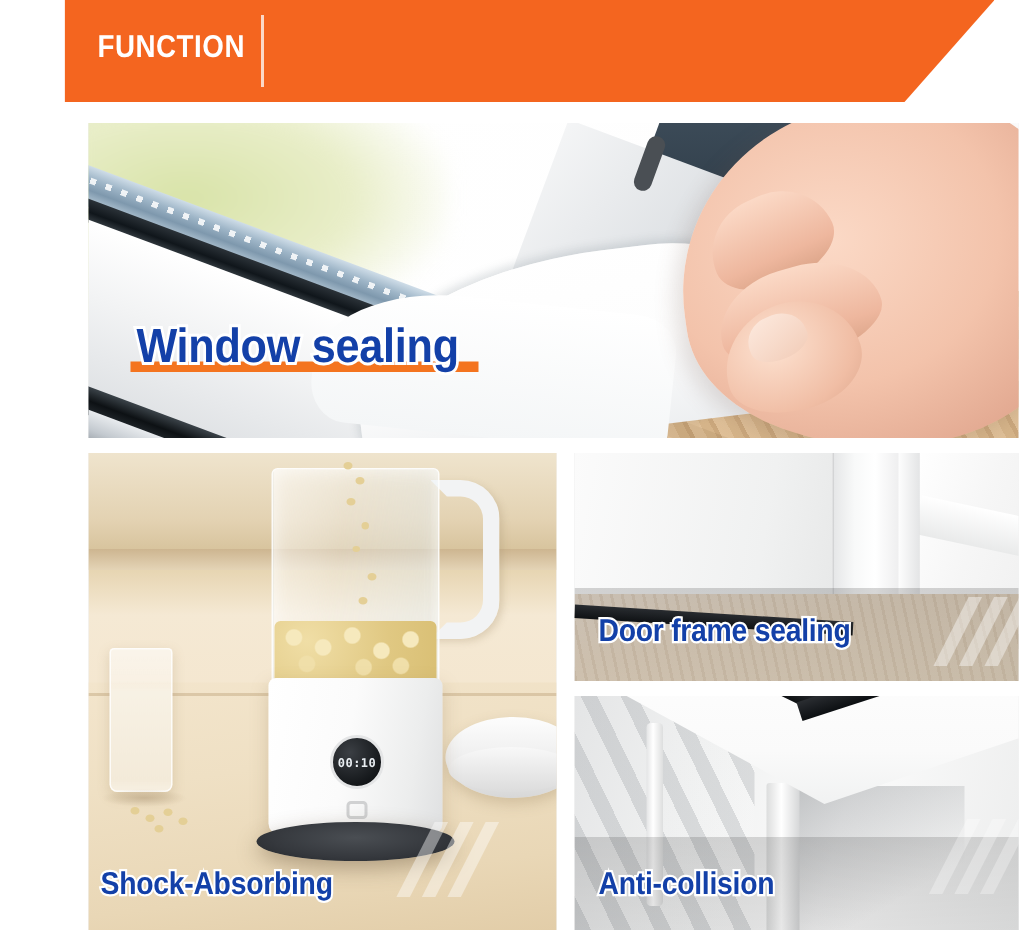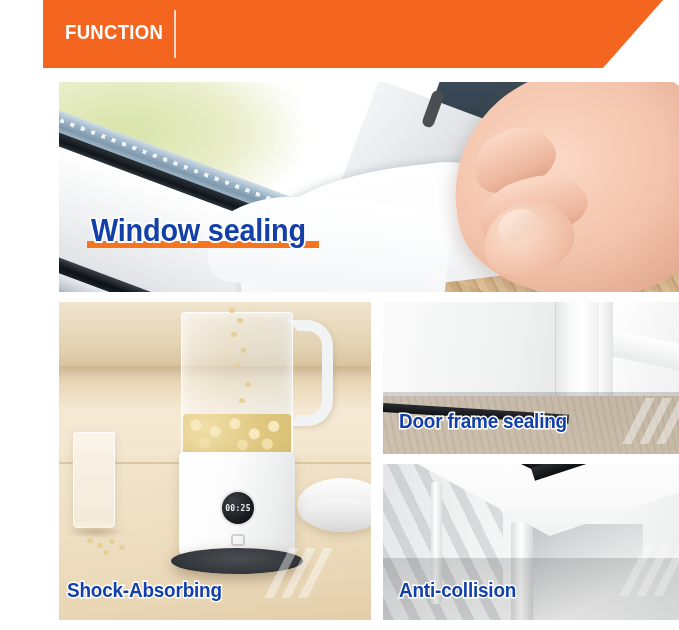--- a/index.html
+++ b/index.html
@@ -462,21 +462,21 @@
     <div class="b-jar-soy"></div>
     <div class="b-beans" style="left:170px;top:6px;width:6px;height:5px"></div>
     <div class="b-beans" style="left:178px;top:16px;width:6px;height:5px"></div>
     <div class="b-beans" style="left:172px;top:30px;width:6px;height:5px"></div>
     <div class="b-beans" style="left:182px;top:46px;width:5px;height:5px"></div>
     <div class="b-beans" style="left:176px;top:62px;width:5px;height:4px"></div>
     <div class="b-beans" style="left:186px;top:80px;width:6px;height:5px"></div>
     <div class="b-beans" style="left:180px;top:96px;width:6px;height:5px"></div>
     <div class="b-body"></div>
     <div class="b-display">
-      <span class="b-display-text">00:25</span>
+      <span class="b-display-text">00:10</span>
     </div>
     <div class="b-logo"></div>
     <div class="b-mat"></div>
     <div class="wm" id="wm-blender">
       <i></i>
         <i></i>
         <i></i>
     </div>
   </div>
   <div class="cap" id="cap-blender">Shock-Absorbing</div>

